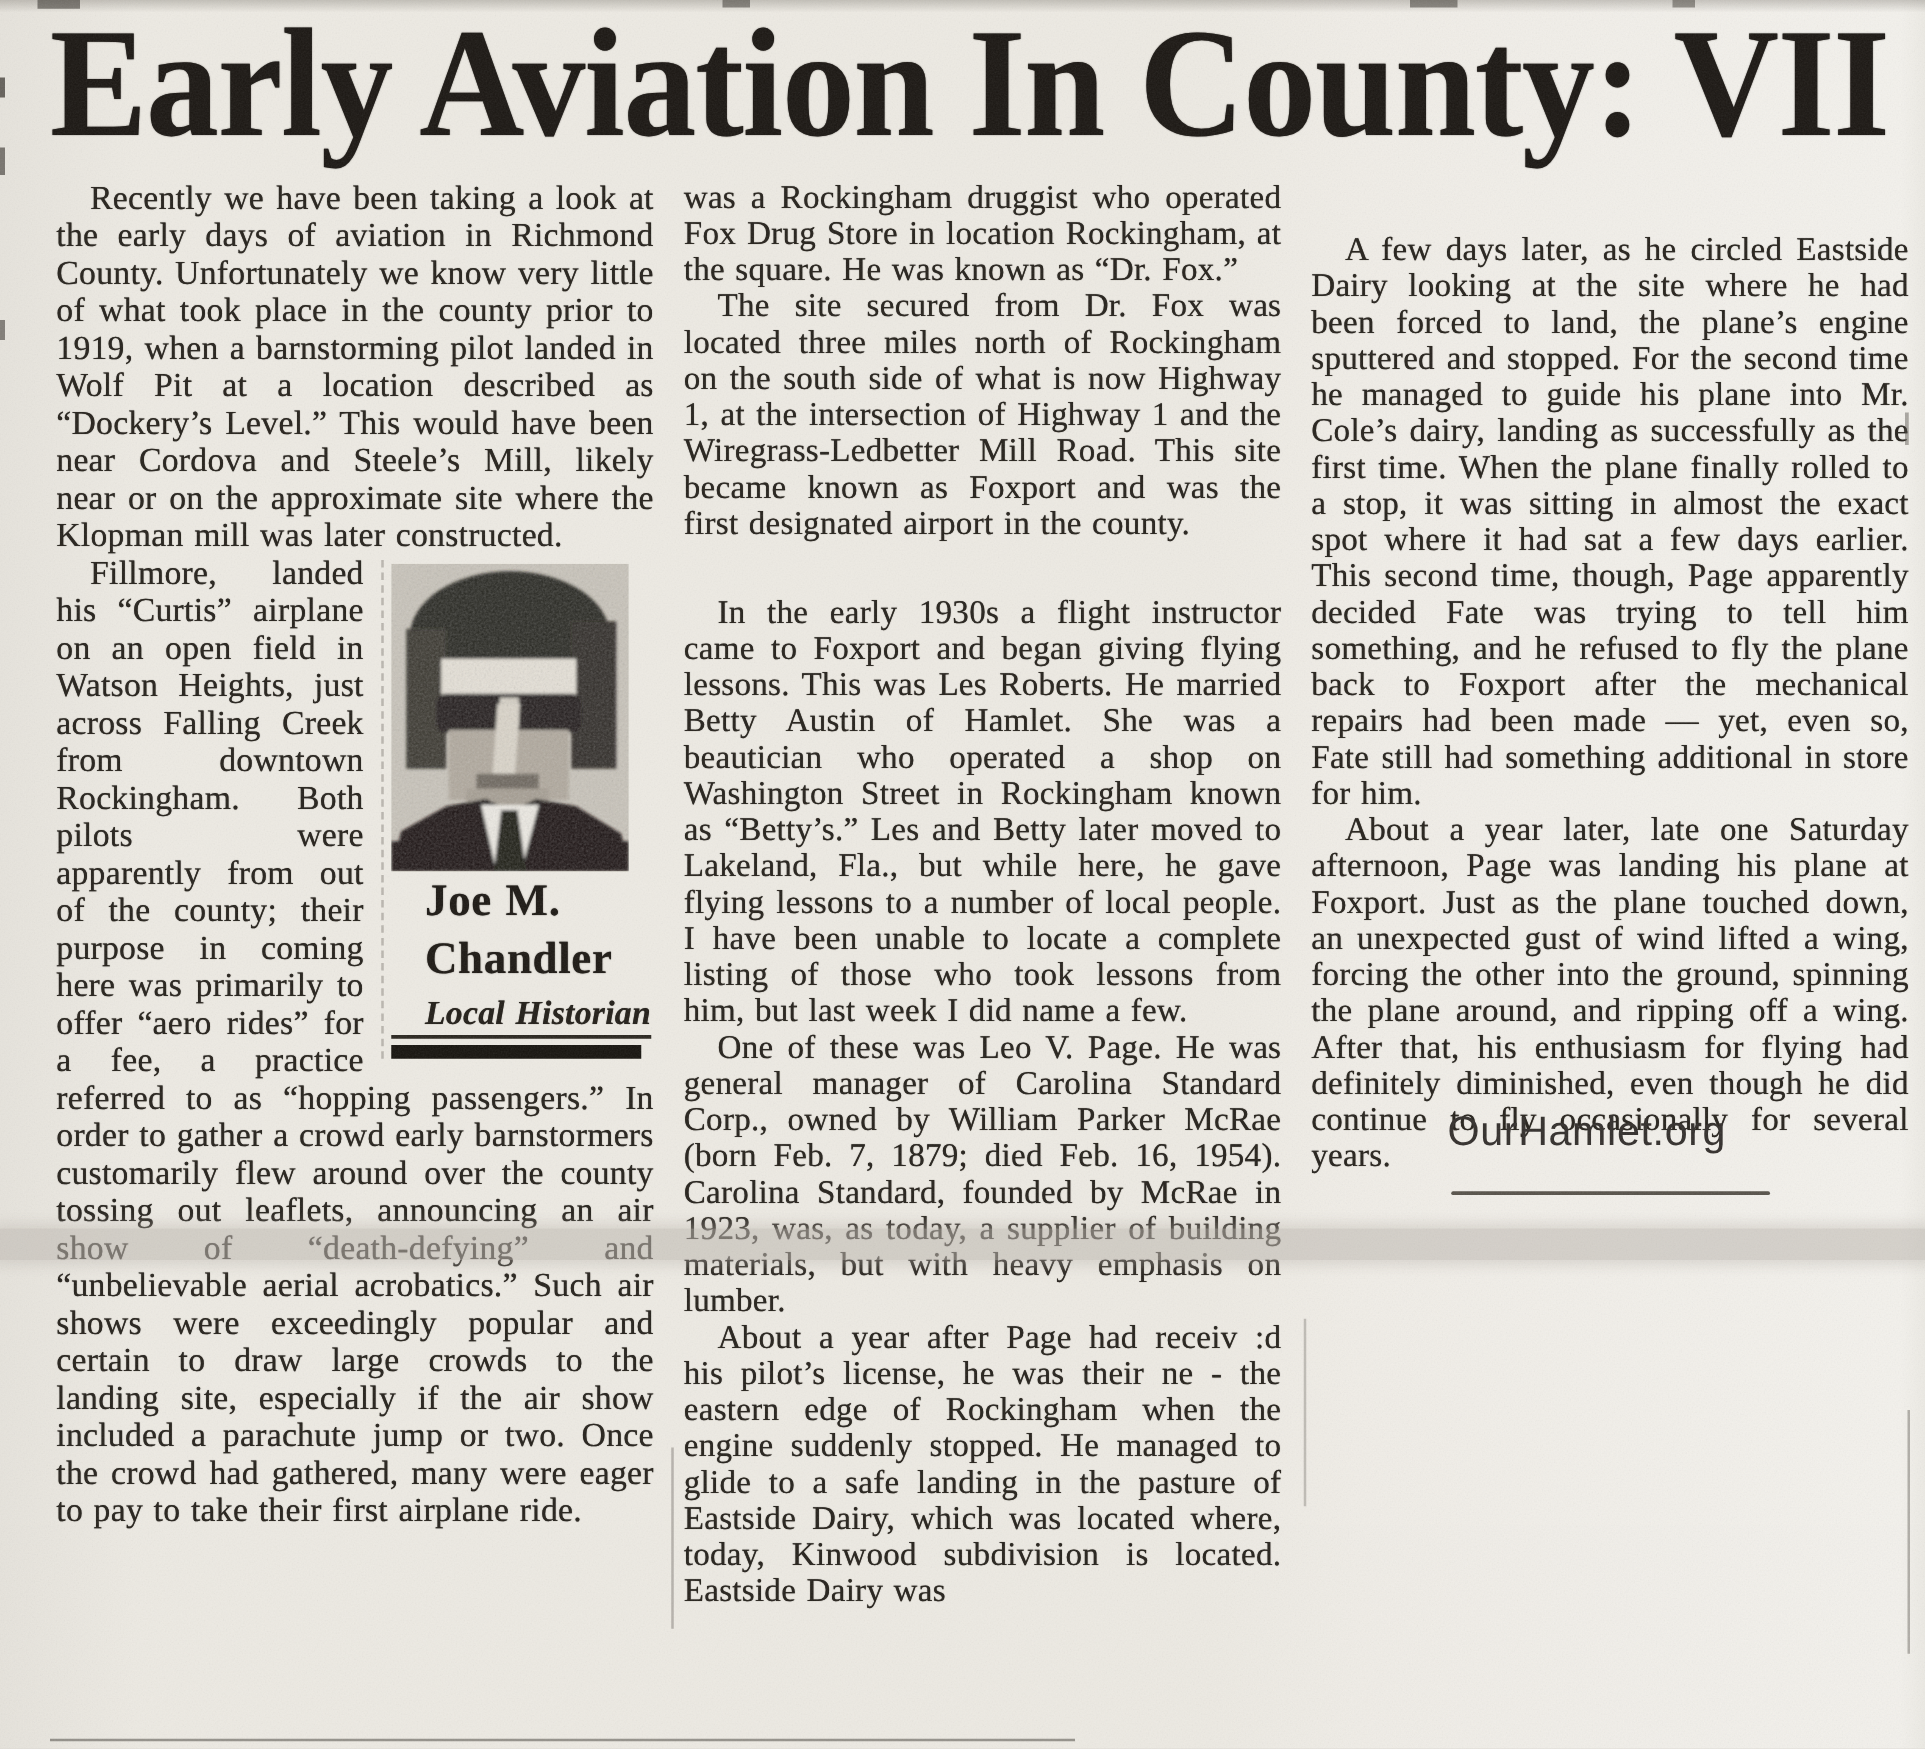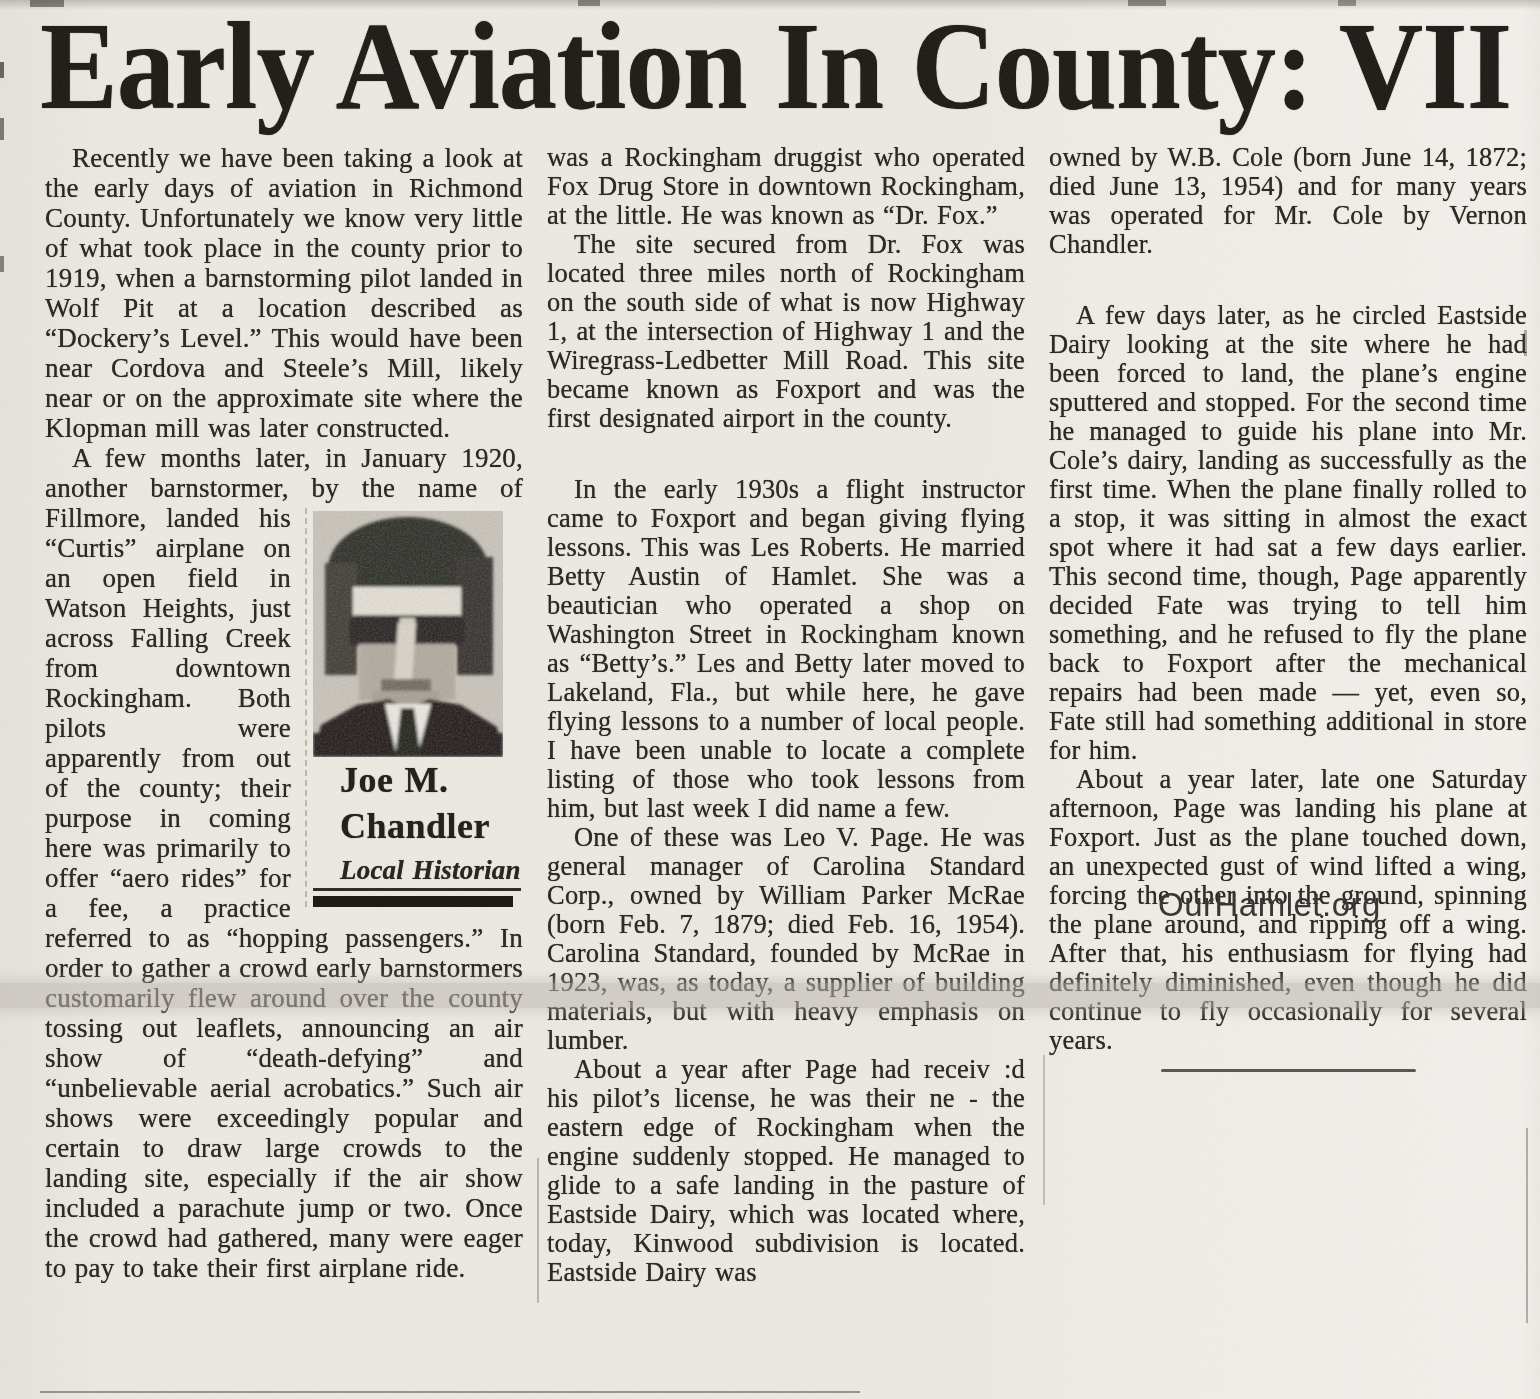--- a/index.html
+++ b/index.html
@@ -125,21 +125,20 @@
 
 <div class="page">
 
   <h1 class="headline">Early Aviation In County: VII</h1>
 
   <div class="columns">
 
     <div class="col col1">
       <p class="ind">Recently we have been taking a look at the early days of aviation in Richmond County. Unfortunately we know very little of what took place in the county prior to 1919, when a barnstorming pilot landed in Wolf Pit at a location described as “Dockery’s Level.” This would have been near Cordova and Steele’s Mill, likely near or on the approximate site where the Klopman mill was later constructed.</p>
       <p class="ind">
-        <span>A few months later, in January 1920, another barnstormer, by the name of</span>
         <span class="photo-block">
           <svg class="portrait" viewBox="0 0 190 246" preserveAspectRatio="none">
             <defs>
               <filter id="soft">
                   <feGaussianBlur stdDeviation="1.4"></feGaussianBlur>
                 </filter>
               <filter id="grainf">
                 <feTurbulence type="fractalNoise" baseFrequency="0.55" numOctaves="2" result="n"></feTurbulence>
                 <feColorMatrix in="n" type="saturate" values="0"></feColorMatrix>
                 <feComponentTransfer>
@@ -170,29 +169,28 @@
           <span class="cap-name">Joe M.</span>
           <span class="cap-name">Chandler</span>
           <span class="cap-title">Local Historian</span>
           <span class="cap-bar"></span>
         </span>
         <span>Fillmore, landed his “Curtis” airplane on an open field in Watson Heights, just across Falling Creek from downtown Rockingham. Both pilots were apparently from out of the county; their purpose in coming here was primarily to offer “aero rides” for a fee, a practice referred to as “hopping passengers.” In order to gather a crowd early barnstormers customarily flew around over the county tossing out leaflets, announcing an air show of “death-defying” and “unbelievable aerial acrobatics.” Such air shows were exceedingly popular and certain to draw large crowds to the landing site, especially if the air show included a parachute jump or two. Once the crowd had gathered, many were eager to pay to take their first airplane ride.</span>
       </p>
     </div>
 
     <div class="col col2">
-      <p>was a Rockingham druggist who operated Fox Drug Store in downtown Rockingham, at the little. He was known as “Dr. Fox.”</p>
+      <p>was a Rockingham druggist who operated Fox Drug Store in location Rockingham, at the square. He was known as “Dr. Fox.”</p>
       <p class="ind">The site secured from Dr. Fox was located three miles north of Rockingham on the south side of what is now Highway 1, at the intersection of Highway 1 and the Wiregrass-Ledbetter Mill Road. This site became known as Foxport and was the first designated airport in the county.</p>
       <p class="ind gap-top">In the early 1930s a flight instructor came to Foxport and began giving flying lessons. This was Les Roberts. He married Betty Austin of Hamlet. She was a beautician who operated a shop on Washington Street in Rockingham known as “Betty’s.” Les and Betty later moved to Lakeland, Fla., but while here, he gave flying lessons to a number of local people. I have been unable to locate a complete listing of those who took lessons from him, but last week I did name a few.</p>
       <p class="ind">One of these was Leo V. Page. He was general manager of Carolina Standard Corp., owned by William Parker McRae (born Feb. 7, 1879; died Feb. 16, 1954). Carolina Standard, founded by McRae in 1923, was, as today, a supplier of building materials, but with heavy emphasis on lumber.</p>
       <p class="ind">About a year after Page had receiv :d his pilot’s license, he was their ne - the eastern edge of Rockingham when the engine suddenly stopped. He managed to glide to a safe landing in the pasture of Eastside Dairy, which was located where, today, Kinwood subdivision is located. Eastside Dairy was</p>
     </div>
 
     <div class="col col3">
-      <p>owned by W.B. Cole (born June 14, 1872; died June 13, 1954) and for many years was operated for Mr. Cole by Vernon Chandler.</p>
       <p class="ind gap-top">A few days later, as he circled Eastside Dairy looking at the site where he had been forced to land, the plane’s engine sputtered and stopped. For the second time he managed to guide his plane into Mr. Cole’s dairy, landing as successfully as the first time. When the plane finally rolled to a stop, it was sitting in almost the exact spot where it had sat a few days earlier. This second time, though, Page apparently decided Fate was trying to tell him something, and he refused to fly the plane back to Foxport after the mechanical repairs had been made — yet, even so, Fate still had something additional in store for him.</p>
       <p class="ind">About a year later, late one Saturday afternoon, Page was landing his plane at Foxport. Just as the plane touched down, an unexpected gust of wind lifted a wing, forcing the other into the ground, spinning the plane around, and ripping off a wing. After that, his enthusiasm for flying had definitely diminished, even though he did continue to fly occasionally for several years.</p>
       <div class="rule-divider"></div>
     </div>
   </div>
 
   <div class="watermark">OurHamlet.org</div>
 
   <div class="streak"></div>
   <div class="edge-top"></div>

